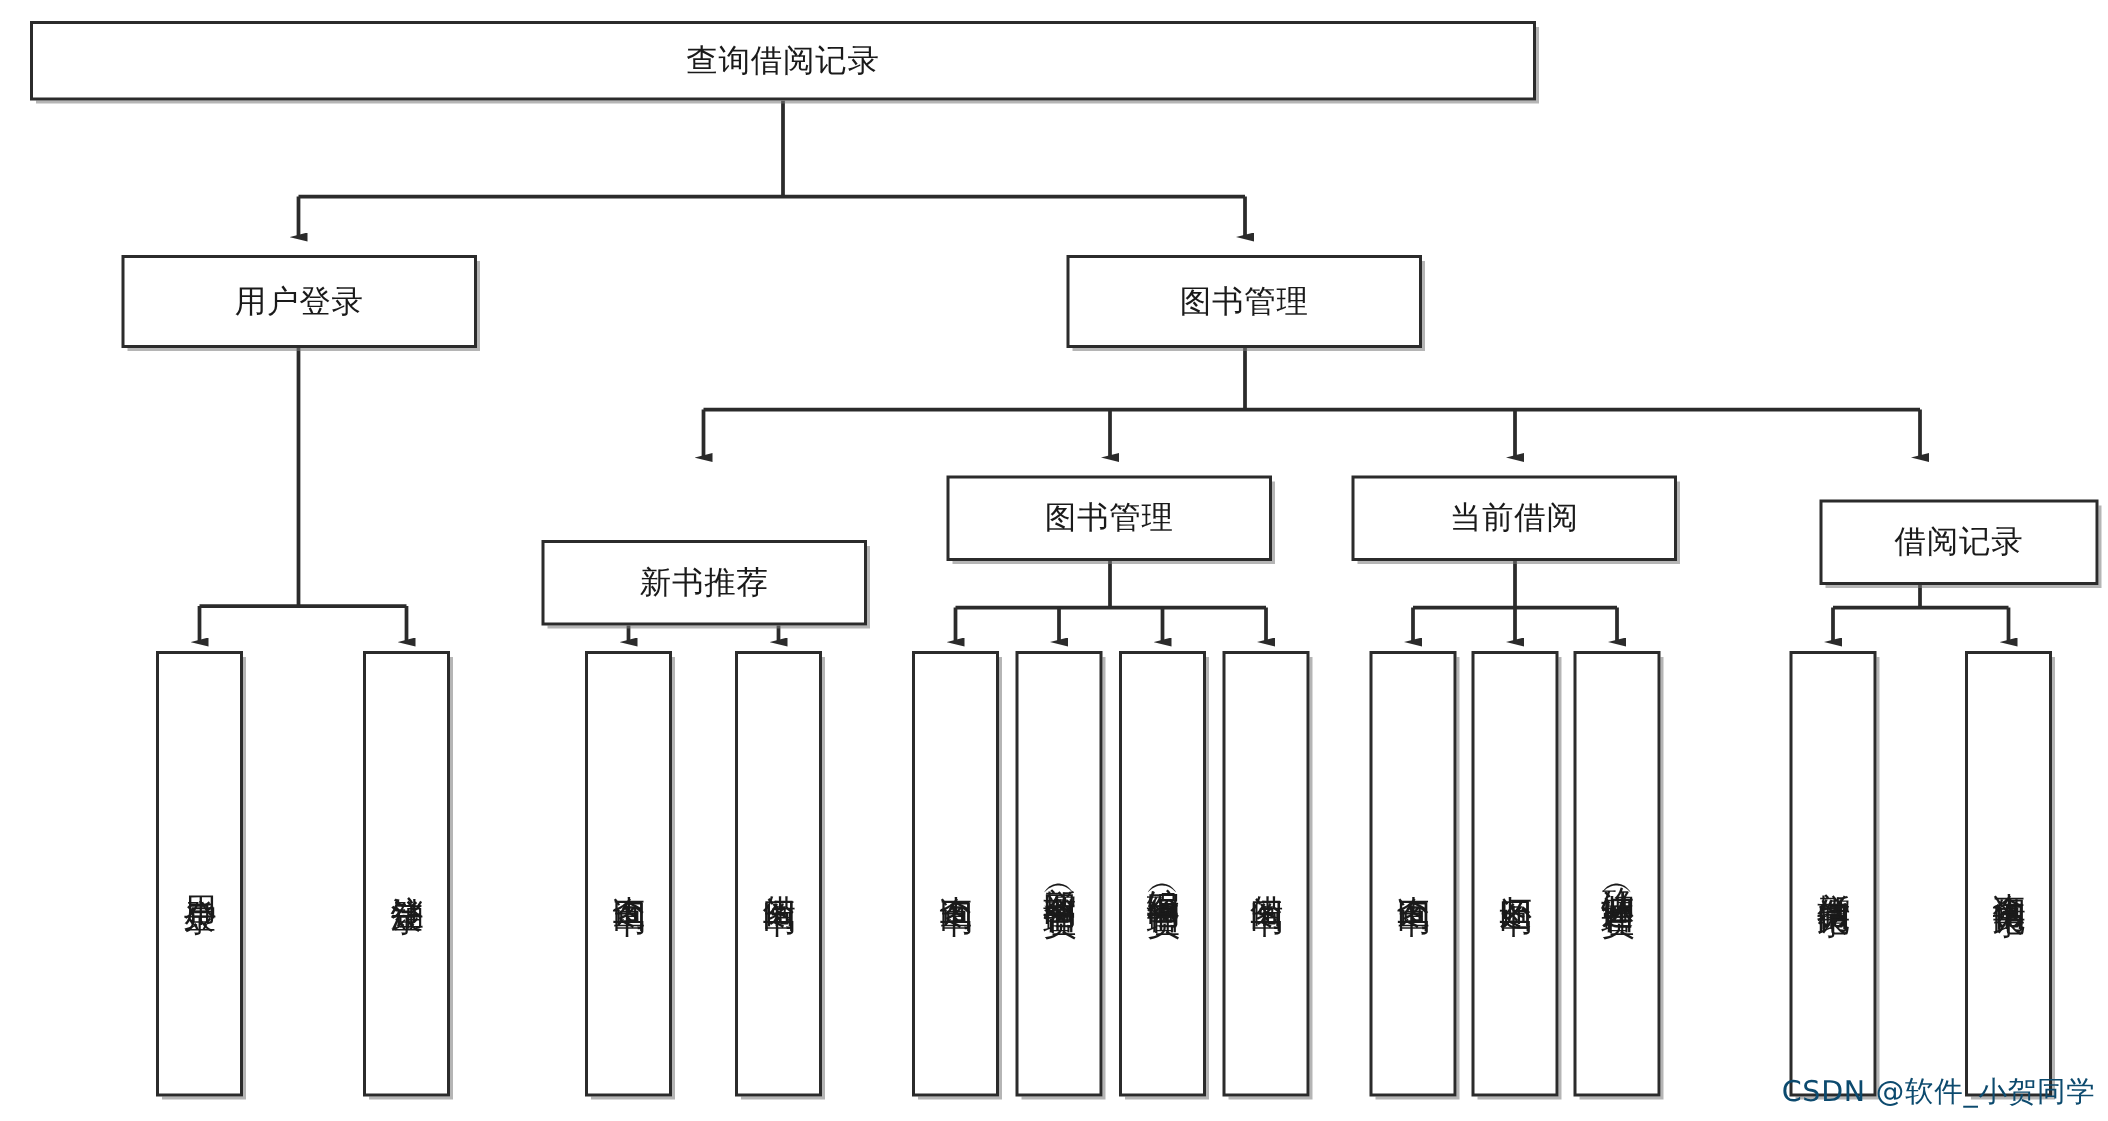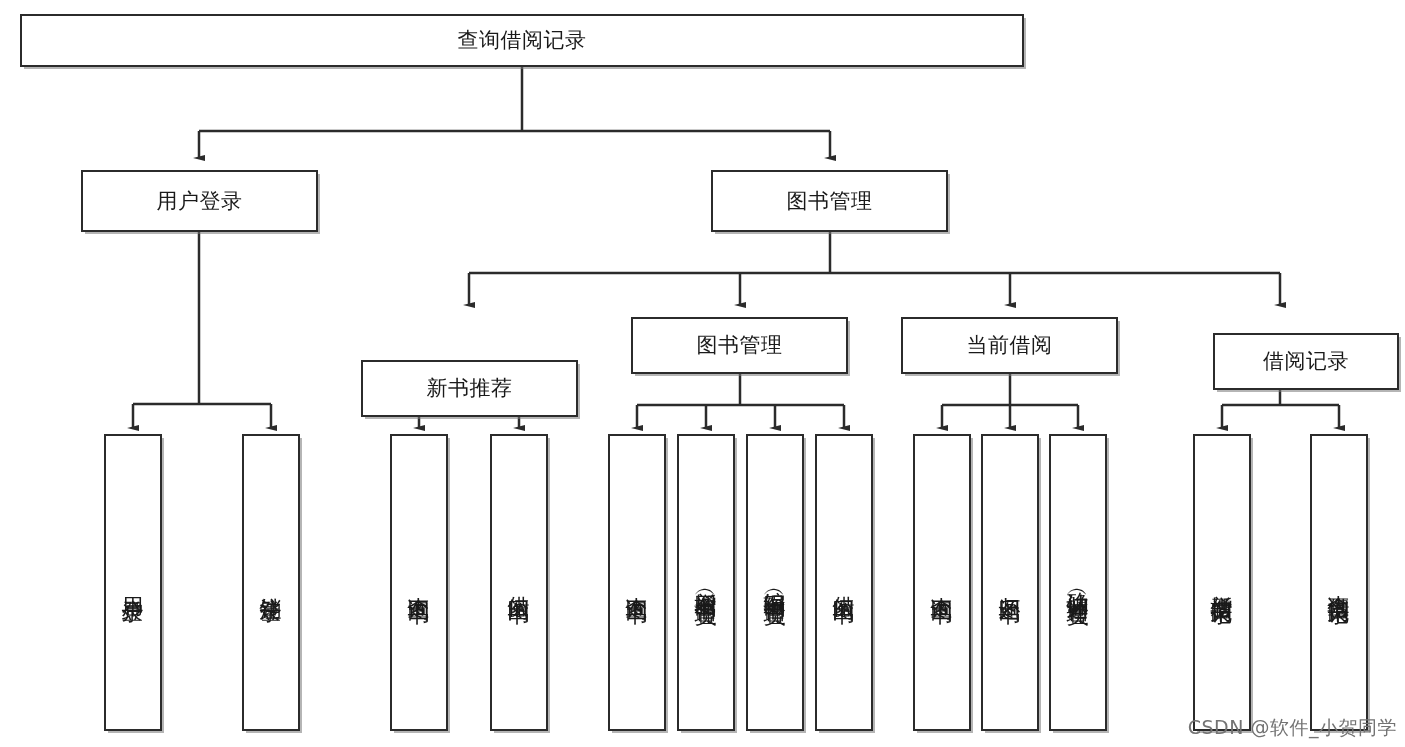--- a/index.html
+++ b/index.html
@@ -53,21 +53,21 @@
     top: 0;
     width: 1405px;
     height: 747px;
     pointer-events: none;
   }
   .watermark {
     position: absolute;
     right: 8px;
     bottom: 6px;
     font-size: 19px;
-    color: #737373;
+    color: #0c4a6e;
     letter-spacing: 0.5px;
     white-space: nowrap;
   }
 </style>
 </head>
 <body>
 
 <div id="canvas">
 
   <svg class="wires" viewBox="0 0 1405 747">

